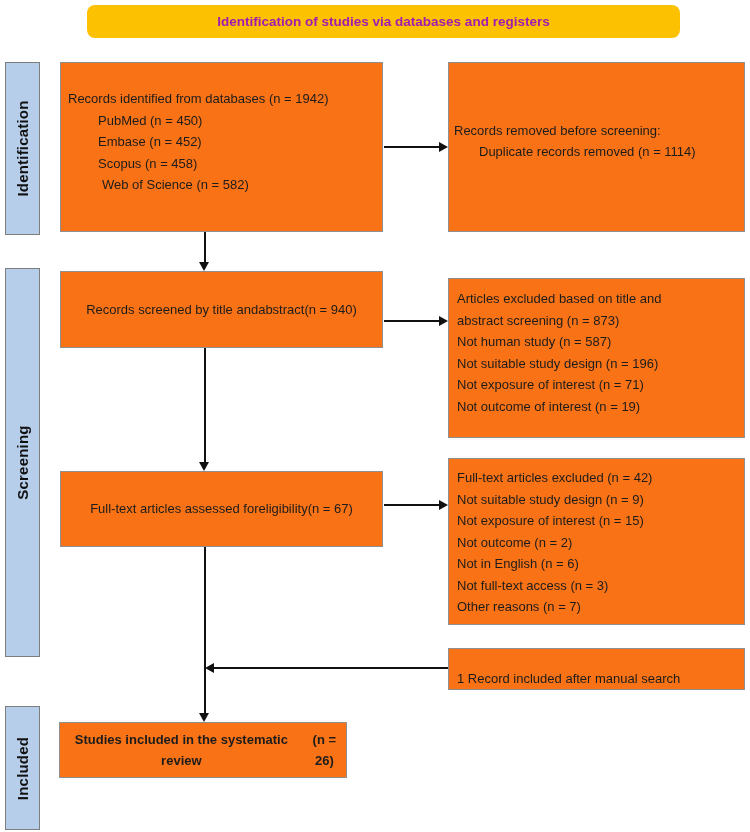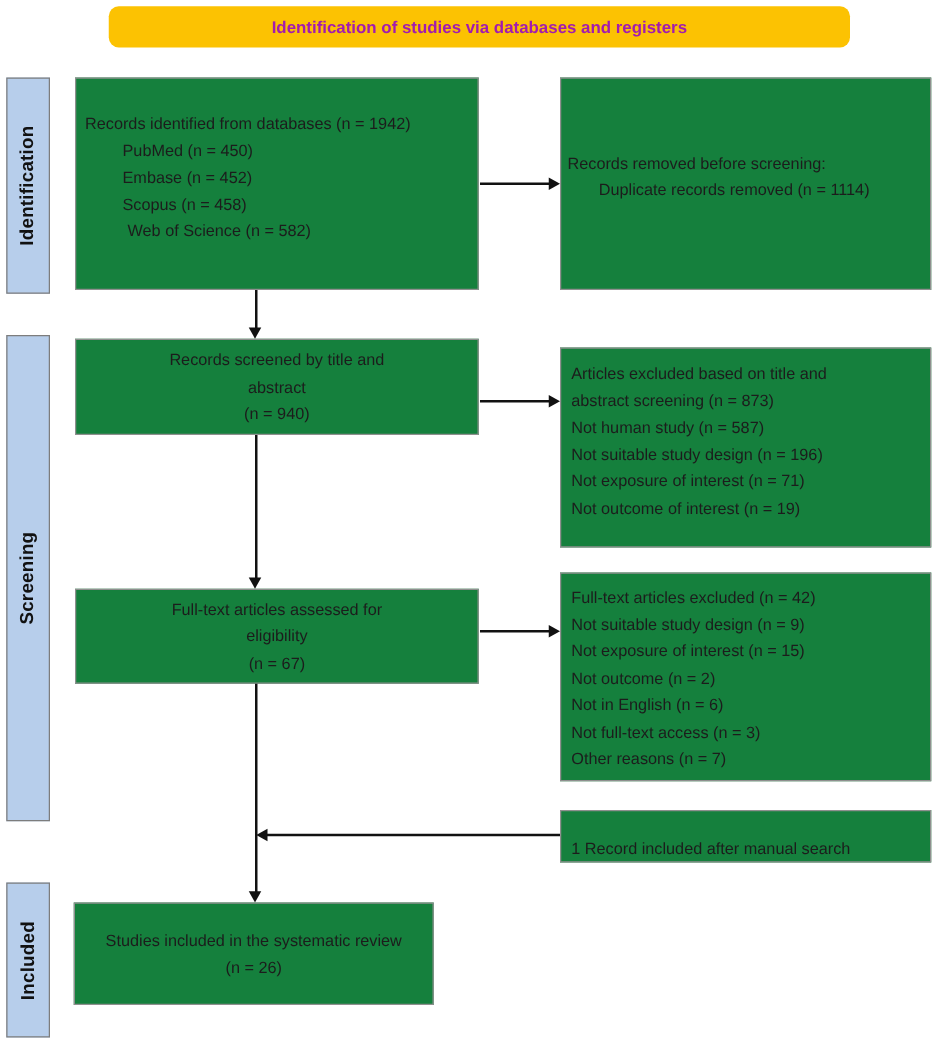--- a/index.html
+++ b/index.html
@@ -38,49 +38,49 @@
     letter-spacing: 0.2px;
     color: #111111;
   }
   #stage-identification { left: 5px; top: 62px;  width: 33px; height: 171px; }
   #stage-screening      { left: 5px; top: 268px; width: 33px; height: 387px; }
   #stage-included       { left: 5px; top: 706px; width: 33px; height: 122px; }
 
   
   .box {
     position: absolute;
-    background: #15803d;
+    background: #f97316;
     border: 1px solid #8f8f8f;
     font-size: 13px;
     line-height: 21.5px;
     box-sizing: border-box;
   }
   .centered {
-    display: flex; flex-direction: column;
+    display: flex; flex-direction: row;
     align-items: center; justify-content: center;
     text-align: center;
   }
   .indent { padding-left: 30px; }
 
   #box-records-identified { left: 60px; top: 62px; width: 323px; height: 170px; padding: 25px 6px 0 7px; }
   #box-records-removed    { left: 448px; top: 62px; width: 297px; height: 170px;
                             display: flex; flex-direction: column; justify-content: center;
                             padding: 0 4px 12px 5px; }
   #box-records-removed .indent { padding-left: 25px; }
 
   #box-records-screened   { left: 60px; top: 271px; width: 323px; height: 77px; }
   #box-title-abstract-excluded { left: 448px; top: 278px; width: 297px; height: 160px; padding: 9px 4px 16px 8px; }
 
   #box-fulltext-assessed  { left: 60px; top: 471px; width: 323px; height: 76px; }
   #box-fulltext-excluded  { left: 448px; top: 458px; width: 297px; height: 167px; padding: 8px 4px 0 8px; }
 
   #box-manual-search      { left: 448px; top: 648px; width: 297px; height: 42px;
                             display: flex; align-items: flex-end; padding: 0 4px 0 8px; }
 
-  #box-studies-included   { left: 59px; top: 722px; width: 288px; height: 82px; }
+  #box-studies-included   { left: 59px; top: 722px; width: 288px; height: 56px; font-weight: bold; }
 
   
   .vline { position: absolute; width: 2px; background: #111111; }
   .hline { position: absolute; height: 2px; background: #111111; }
   .tri-down  { position: absolute; width: 0; height: 0;
                border-left: 5px solid transparent; border-right: 5px solid transparent;
                border-top: 9px solid #111111; }
   .tri-right { position: absolute; width: 0; height: 0;
                border-top: 5px solid transparent; border-bottom: 5px solid transparent;
                border-left: 9px solid #111111; }

